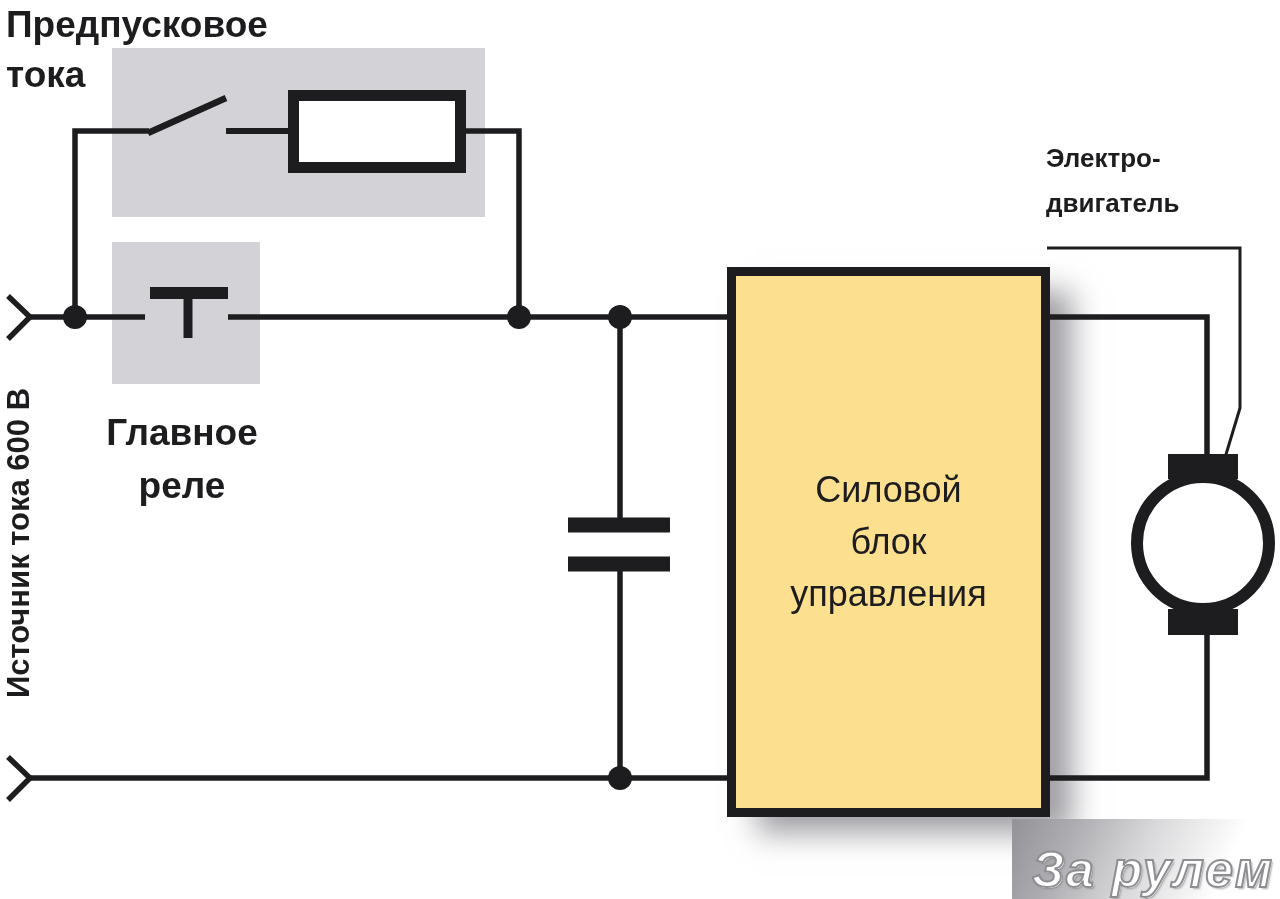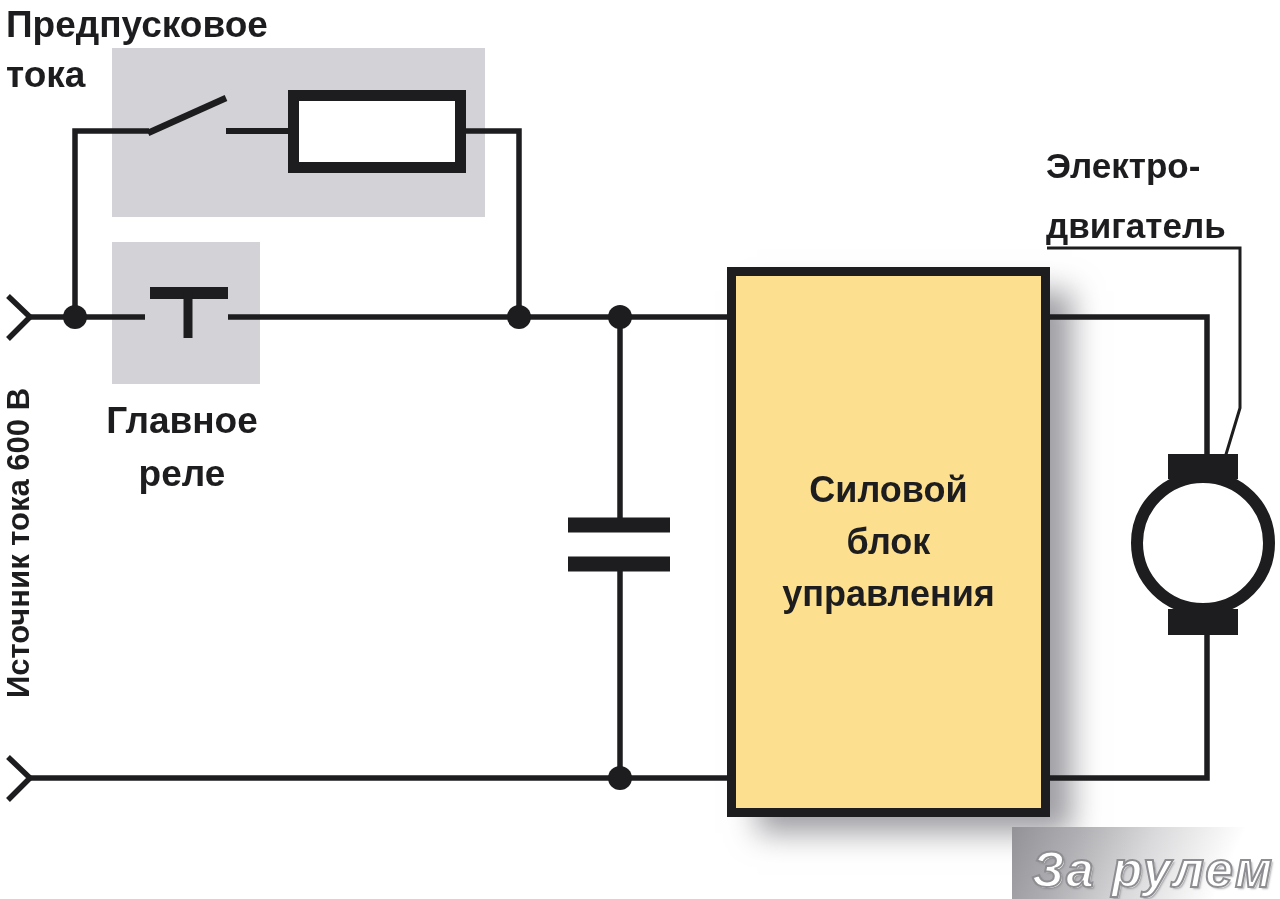--- a/index.html
+++ b/index.html
@@ -43,30 +43,30 @@
     font-weight:600;
     white-space:pre-line;
     color:var(--line_black);
   }
   .lbl-prestart{left:6px;top:0px;font-size:37px;line-height:1.35;}
   .lbl-source{
     left:-164px;top:524px;width:366px;height:38px;
     font-size:31px;line-height:38px;text-align:center;
     transform:rotate(-90deg);transform-origin:center center;
   }
-  .lbl-mainrelay{left:82px;top:395px;width:200px;text-align:center;font-size:37px;line-height:1.42;}
-  .lbl-motor{left:1046px;top:136px;font-size:35px;line-height:1.72;}
+  .lbl-mainrelay{left:82px;top:407px;width:200px;text-align:center;font-size:37px;line-height:1.42;}
+  .lbl-motor{left:1046px;top:136px;font-size:26px;line-height:1.72;}
   .lbl-powerunit{
     position:relative;z-index:3;
-    font-weight:700;font-size:36px;line-height:1.45;
+    font-weight:400;font-size:36px;line-height:1.45;
     text-align:center;white-space:pre-line;
   }
   .watermark-corner{
     position:absolute;right:0;bottom:0;z-index:4;
-    width:268px;height:72px;
+    width:268px;height:80px;
     background:linear-gradient(115deg,#939397 0%,#aeaeb2 22%,#d9d9db 48%,#ffffff 78%);
     display:flex;align-items:flex-end;justify-content:flex-end;margin-left:46px;
   }
   .watermark-text{
     font-style:italic;font-weight:bold;
     font-size:50px;line-height:1;
     letter-spacing:2px;
     padding:0 6px 4px 0;
     color:rgba(255,255,255,0.92);
     -webkit-text-stroke:2px #8e8e92;

